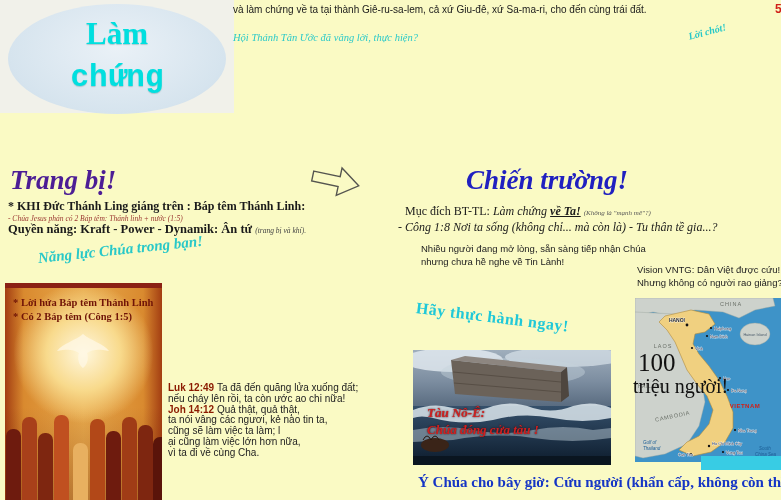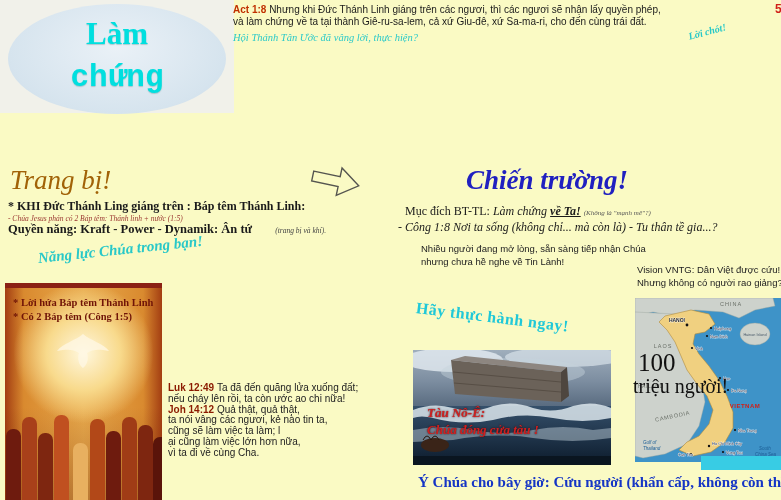--- a/index.html
+++ b/index.html
@@ -27,26 +27,26 @@
   .scripture { left:233px; top:4px; font-size:10px; line-height:11.5px; color:#1a1a1a; }
   .scripture .ref { font-weight:bold; color:#C03000; }
   .scripture-q { left:233px; top:32px; font-family:"Liberation Serif",serif; font-style:italic;
     color:#2BC9C9; font-size:10.5px; }
   .last-word { left:688px; top:26px; color:#28C8C8; font-weight:bold; font-style:italic;
     font-size:10px; transform:rotate(-15deg); font-family:"Liberation Serif",serif; }
   .corner-mark { left:775px; top:2px; color:#D02018; font-weight:bold; font-size:12px; }
 
   
   .equip-heading { left:10px; top:165px; font-family:"Liberation Serif",serif;
-    font-weight:normal; font-style:italic; font-size:27px; color:#a16207; }
+    font-weight:bold; font-style:italic; font-size:27px; color:#4c1d95; }
   .equip-l1 { left:8px; top:199px; font-family:"Liberation Serif",serif; font-weight:bold; font-size:12px; }
   .equip-l2 { left:8px; top:214px; font-family:"Liberation Serif",serif; font-style:italic;
     font-size:7.5px; color:#9A3530; }
   .equip-l3 { left:8px; top:222px; font-family:"Liberation Serif",serif; font-weight:bold; font-size:12.5px; }
-  .equip-l3 .note { font-weight:normal; font-style:italic; font-size:7.5px; color:#444;margin-left:20px; }
+  .equip-l3 .note { font-weight:normal; font-style:italic; font-size:7.5px; color:#444; }
   .equip-slogan { left:38px; top:250px; font-family:"Liberation Serif",serif; font-weight:bold;
     font-style:italic; font-size:15px; color:#28C8C8; transform:rotate(-6deg); transform-origin:left center; }
 
   
   .arrow-shape { position:absolute; left:310px; top:163px; transform:rotate(12deg); }
 
   
   .battle-heading { left:466px; top:165px; font-family:"Liberation Serif",serif;
     font-weight:bold; font-style:italic; font-size:27px; color:#2020C0; }
   .battle-purpose { left:405px; top:204px; font-family:"Liberation Serif",serif; font-size:12px; }
@@ -103,21 +103,20 @@
 
 <div class="slide">
 
   <div class="abs title-panel"></div>
   <div class="abs title-ellipse">
     <div class="title-line l1">Làm</div>
     <div class="title-line l2">chứng</div>
   </div>
 
   <div class="abs scripture">
-    <div><span class="ref">Act 1:8</span>&nbsp;<span>Nhưng khi Đức Thánh Linh giáng trên các ngươi, thì các ngươi sẽ nhận lấy quyền phép,</span></div>
     <div>và làm chứng về ta tại thành Giê-ru-sa-lem, cả xứ Giu-đê, xứ Sa-ma-ri, cho đến cùng trái đất.</div>
   </div>
   <div class="abs scripture-q">Hội Thánh Tân Ước đã vâng lời, thực hiện?</div>
   <div class="abs last-word">Lời chót!</div>
   <div class="abs corner-mark">5</div>
 
   <div class="abs equip-heading">Trang bị!</div>
   <div class="abs equip-l1">* KHI Đức Thánh Ling giáng trên : Báp têm Thánh Linh:</div>
   <div class="abs equip-l2">- Chúa Jesus phán có 2 Báp têm: Thánh linh + nước (1:5)</div>
   <div class="abs equip-l3"><span>Quyền năng: Kraft - Power - Dynamik: Ân tứ</span>&nbsp;<span class="note">(trang bị và khí).</span></div>

